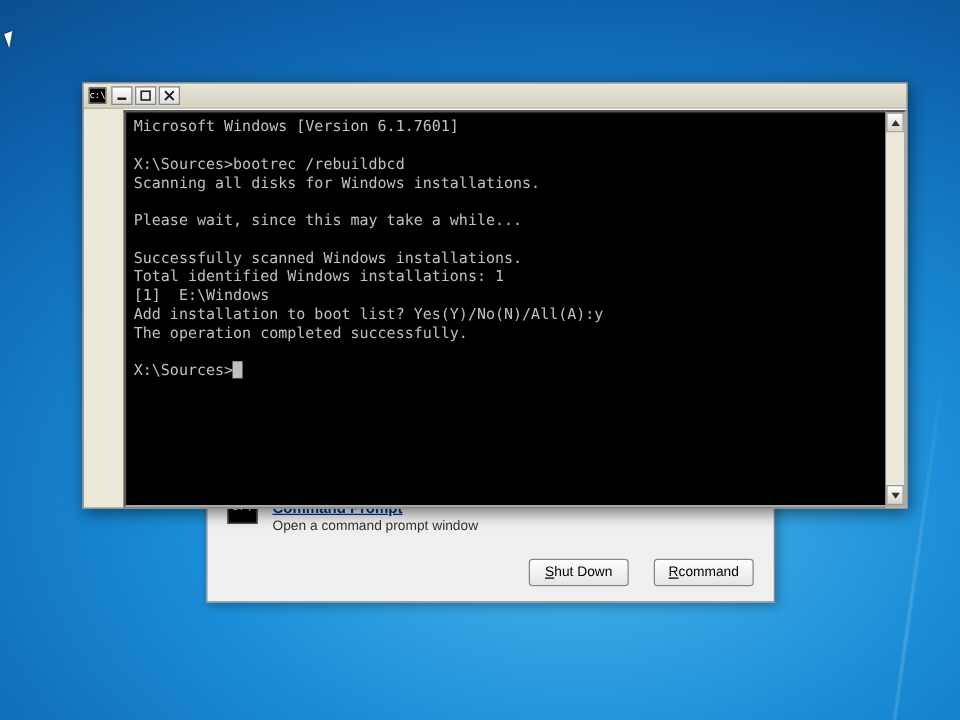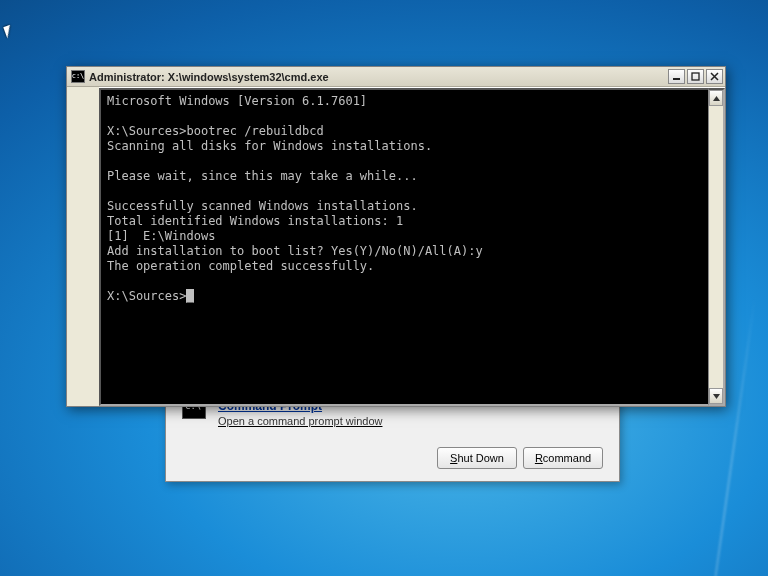--- a/index.html
+++ b/index.html
@@ -38,24 +38,24 @@
     box-shadow: 2px 3px 8px rgba(0,0,0,0.3);
     padding: 18px 16px 12px 16px;
     font-size: 12px;
   }
   .tool-row { display: flex; gap: 12px; margin-bottom: 20px;}
   .tool-icon {
     width: 24px; height: 20px; background: #000; border: 1px solid #555;
     display: inline-flex; align-items: flex-start; justify-content: flex-start;
     color: #eee; font: 9px/1 monospace; padding: 2px 0 0 2px;
   }
-  .tool-text { flex: 1; text-decoration: underline; }
+  .tool-text { flex: 1; }
   .tool-title { color: #003399; text-decoration: underline; font-weight: 600; margin-bottom: 2px; }
   .tool-desc { color: #333; font-size: 11px; }
-  .btn-row { display: flex; justify-content: flex-end; gap: 6px; }
+  .btn-row { display: flex; justify-content: flex-end; gap: 20px; }
   .win-btn {
     min-width: 80px; height: 22px; font-size: 11px;
     background: linear-gradient(#fefefe, #e5e5e5);
     border: 1px solid #888; border-radius: 3px;
     padding: 0 10px;
     cursor: default;
   }
   .win-btn .accel { text-decoration: underline; }
 
   
@@ -137,21 +137,20 @@
   </div>
   <div class="btn-row">
     <button class="win-btn"><span class="accel">S</span><span>hut Down</span></button>
     <button class="win-btn"><span class="accel">R</span><span>command</span></button>
   </div>
 </div>
 
 <div class="cmd-window">
   <div class="titlebar">
     <span class="title-icon">c:\</span>
-    <span class="title-text">Administrator: X:\windows\system32\cmd.exe</span>
     <span class="title-btns">
       <span class="tbtn">
         <svg width="9" height="9">
             <rect x="1" y="6" width="7" height="2" fill="#222"></rect>
           </svg>
       </span>
       <span class="tbtn">
         <svg width="9" height="9">
             <rect x="1" y="1" width="7" height="7" fill="none" stroke="#222" stroke-width="1.3"></rect>
           </svg>

